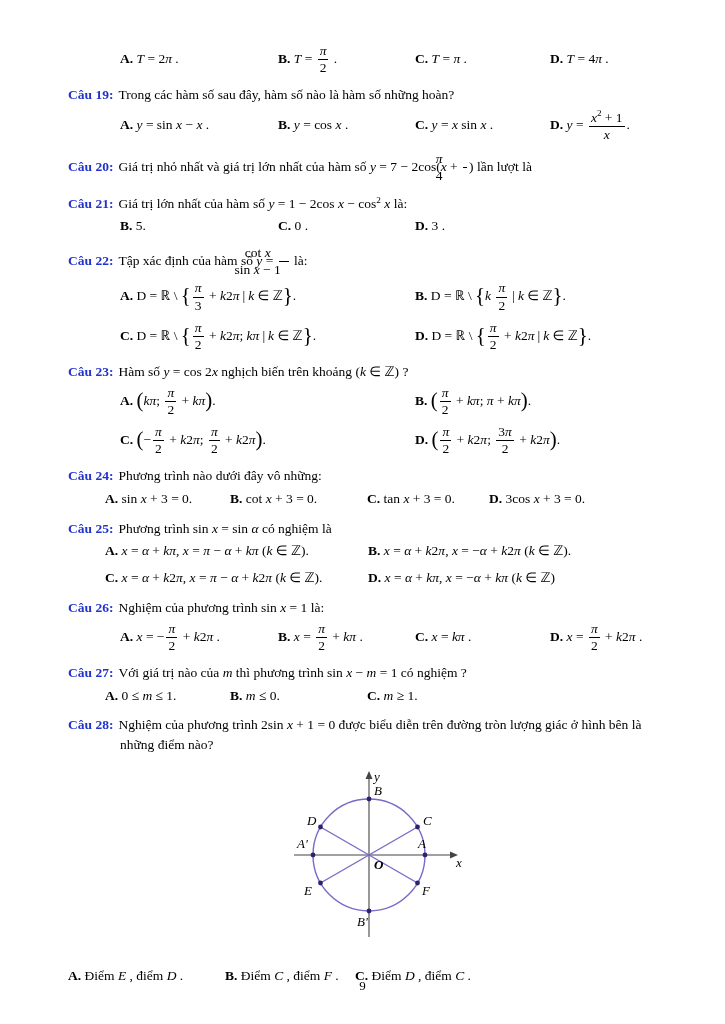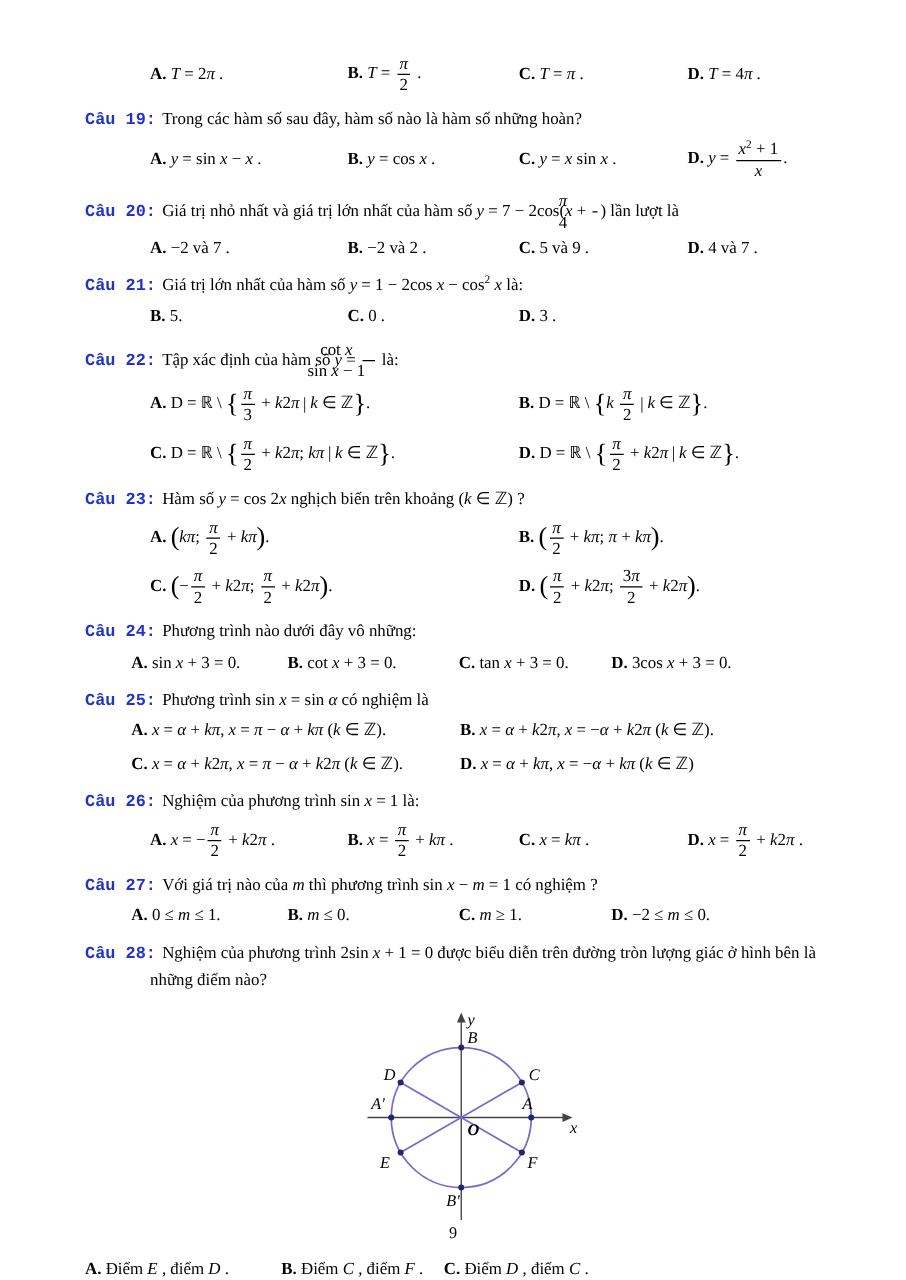--- a/index.html
+++ b/index.html
@@ -8,21 +8,21 @@
     position:relative;
     background:#ffffff;
     font-family:"Liberation Serif", serif;
     font-size:13.5px;
     color:#000;
     overflow:hidden;
   }
   .page { padding:44px 50px 0 68px; }
   .q { margin-top:10px; }
   .qline { padding-left:52px; text-indent:-52px; line-height:1.45; }
-  .qlabel { color:var(--accent,#2233cc); font-weight:bold; margin-right:5px;font-family:Liberation Mono, monospace; }
+  .qlabel { color:var(--accent,#2233cc); font-weight:bold; margin-right:5px; }
   .qtext i, .opt i { font-style:italic; }
   .opts { display:grid; margin-left:52px; margin-top:4px; row-gap:8px; align-items:center; }
   .c4  { grid-template-columns:158px 137px 135px 1fr; }
   .c4t { margin-left:37px; grid-template-columns:125px 137px 122px 1fr; }
   .c2  { grid-template-columns:295px 1fr; }
   .c2t { margin-left:37px; grid-template-columns:263px 1fr; }
   .fin { display:grid; grid-template-columns:157px 130px 136px 1fr; margin-top:14px; }
   .top-row { margin-top:0; }
   .opt { white-space:nowrap; line-height:1.4; }
   .olabel, .opt b { font-weight:bold; }
@@ -66,26 +66,20 @@
             <span class="de"><i>x</i></span>
           </span>.</span>
     </div>
   </div>
 
   <div class="q">
     <p class="qline"><b class="qlabel">Câu 20:</b><span class="qtext">Giá trị nhỏ nhất và giá trị lớn nhất của hàm số <i>y</i> = 7 − 2cos(<i>x</i> + <span class="fr">
             <span class="nu"><i>π</i></span>
             <span class="de">4</span>
           </span>) lần lượt là</span></p>
-    <div class="opts c4">
-      <span class="opt"><b class="olabel">A.</b> −2 và 7 .</span>
-      <span class="opt"><b class="olabel">B.</b> −2 và 2 .</span>
-      <span class="opt"><b class="olabel">C.</b> 5 và 9 .</span>
-      <span class="opt"><b class="olabel">D.</b> 4 và 7 .</span>
-    </div>
   </div>
 
   <div class="q">
     <p class="qline"><b class="qlabel">Câu 21:</b><span class="qtext">Giá trị lớn nhất của hàm số <i>y</i> = 1 − 2cos <i>x</i> − cos<sup>2</sup> <i>x</i> là:</span></p>
     <div class="opts c4">
       <span class="opt"><b class="olabel">B.</b> 5.</span>
       <span class="opt"><b class="olabel">C.</b> 0 .</span>
       <span class="opt"><b class="olabel">D.</b> 3 .</span>
     </div>
   </div>
@@ -181,21 +175,20 @@
           </span> + <i>k</i>2<i>π</i> .</span>
     </div>
   </div>
 
   <div class="q">
     <p class="qline"><b class="qlabel">Câu 27:</b><span class="qtext">Với giá trị nào của <i>m</i> thì phương trình sin <i>x</i> − <i>m</i> = 1 có nghiệm ?</span></p>
     <div class="opts c4t">
       <span class="opt"><b class="olabel">A.</b> 0 ≤ <i>m</i> ≤ 1.</span>
       <span class="opt"><b class="olabel">B.</b> <i>m</i> ≤ 0.</span>
       <span class="opt"><b class="olabel">C.</b> <i>m</i> ≥ 1.</span>
-      <span class="opt"><b class="olabel">D.</b> −2 ≤ <i>m</i> ≤ 0.</span>
     </div>
   </div>
 
   <div class="q">
     <p class="qline"><b class="qlabel">Câu 28:</b><span class="qtext">Nghiệm của phương trình 2sin <i>x</i> + 1 = 0 được biểu diễn trên đường tròn lượng giác ở hình bên là những điểm nào?</span></p>
 
     <div class="diagram-wrap">
       <svg width="235" height="190" viewBox="0 0 235 190">
 
         <line class="axis" x1="115" y1="174" x2="115" y2="14"></line>

